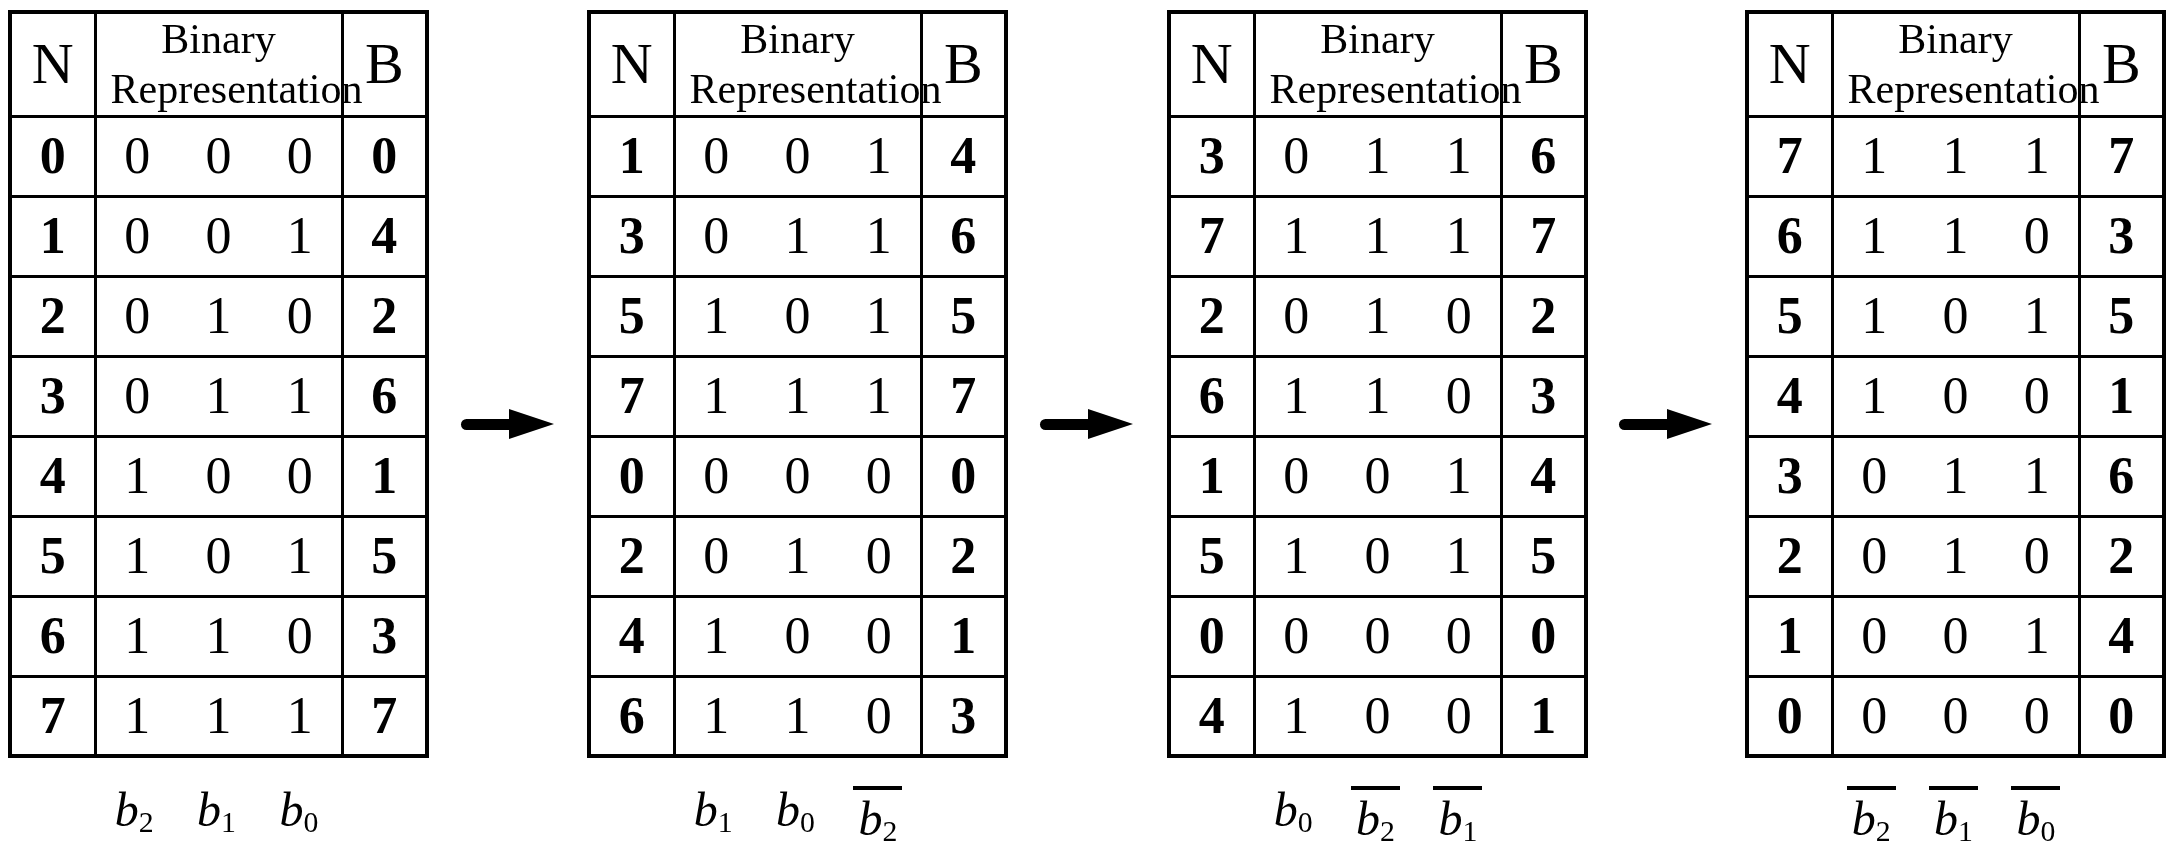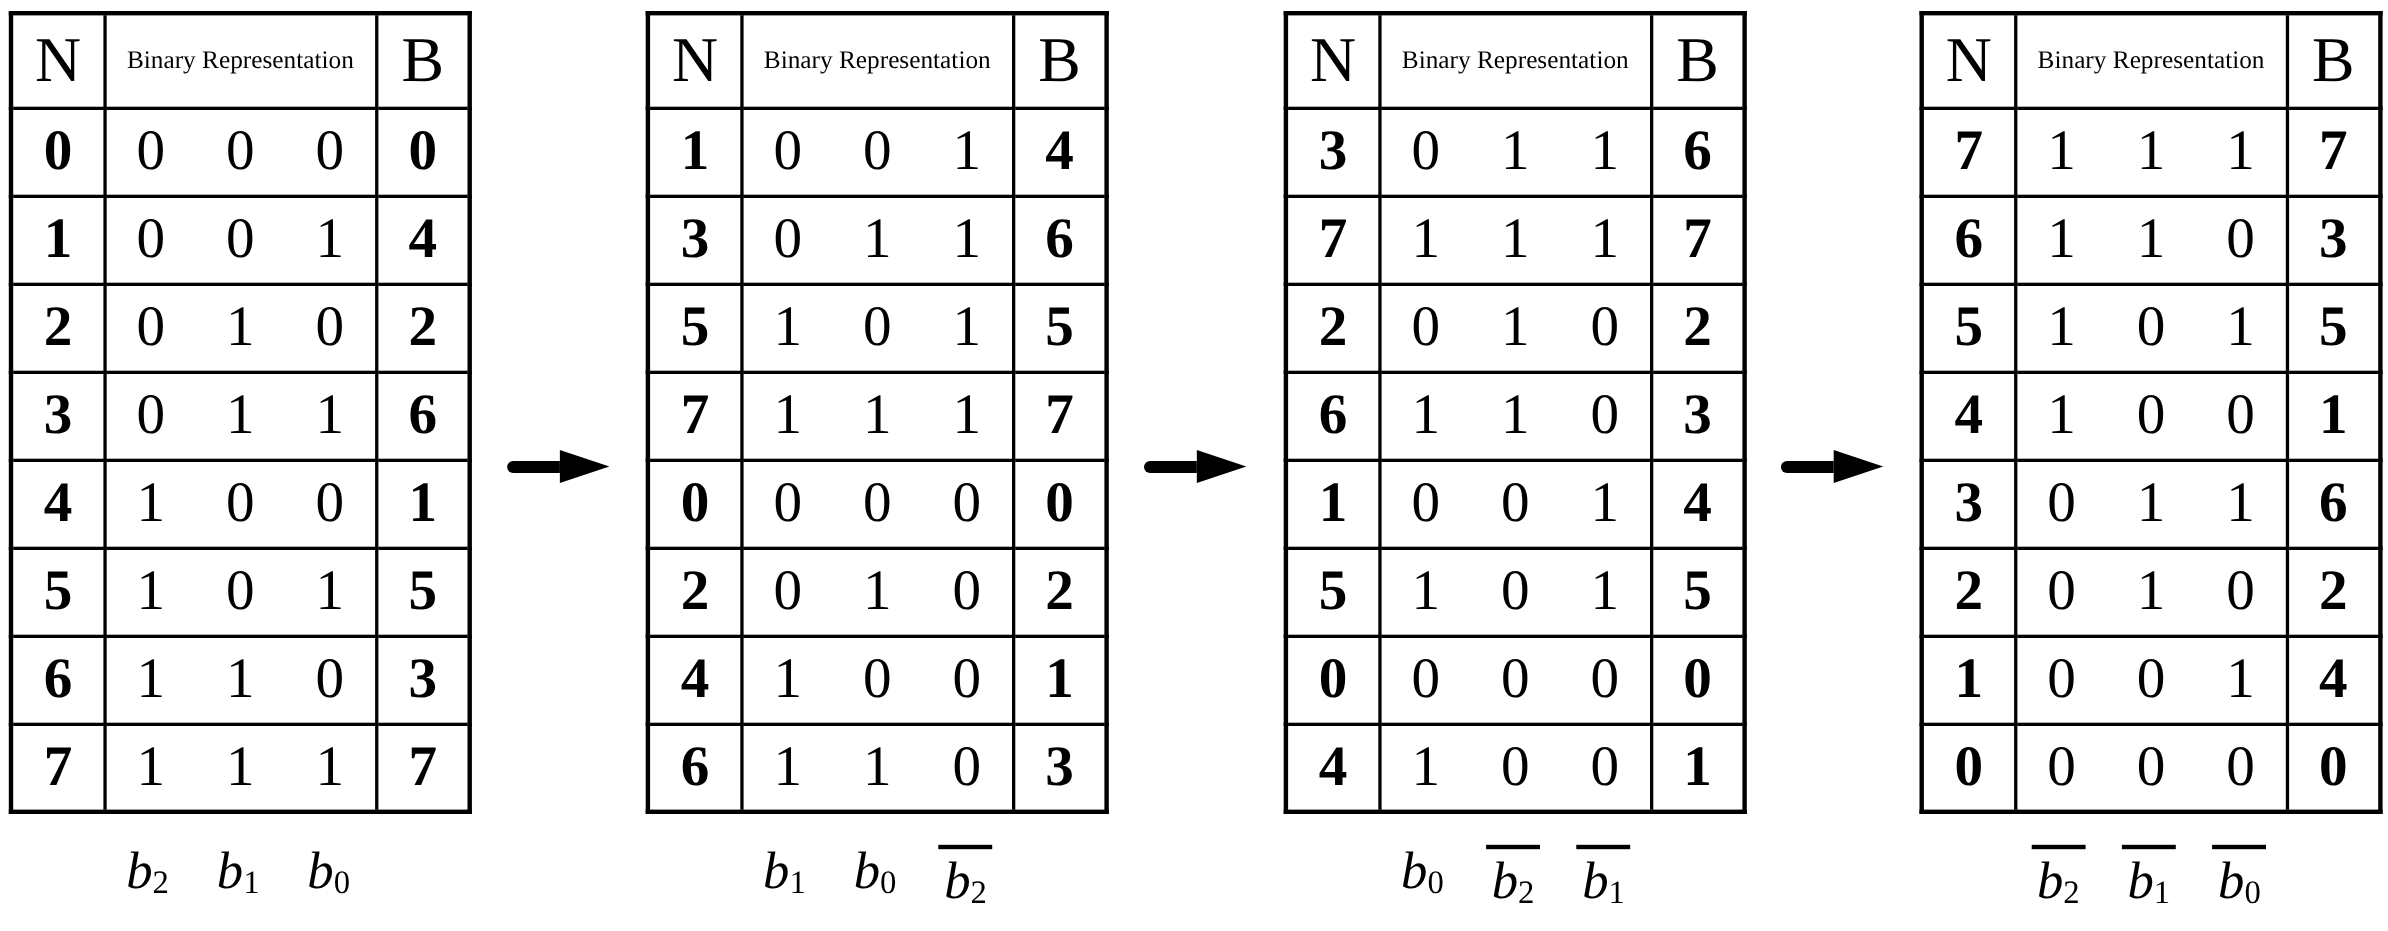--- a/index.html
+++ b/index.html
@@ -22,21 +22,21 @@
     padding:0; line-height:1;
   }
   col.col-n  { width:85px; }
   col.col-bin{ width:247px; }
   col.col-b  { width:85px; }
 
   thead tr { height:86px; }
   tbody tr { height:80px; }
 
   th.hn, th.hb { font-size:58px; font-weight:normal; }
-  th.hbin { font-size:23px; font-weight:normal; line-height:1.2; padding:0 14px; }
+  th.hbin { font-size:42px; font-weight:normal; line-height:1.2; padding:0 14px; }
 
   td.ncell, td.bcell { font-size:52px; font-weight:bold; }
   td.bitcell { font-size:52px; font-weight:normal; }
   .bits { display:flex; width:100%; }
   .bit { flex:1; text-align:center; }
 
   .labels {
     margin-top:28px; margin-left:85px; width:247px;
     display:flex; justify-content:space-around; align-items:flex-start;
     font-size:48px;

